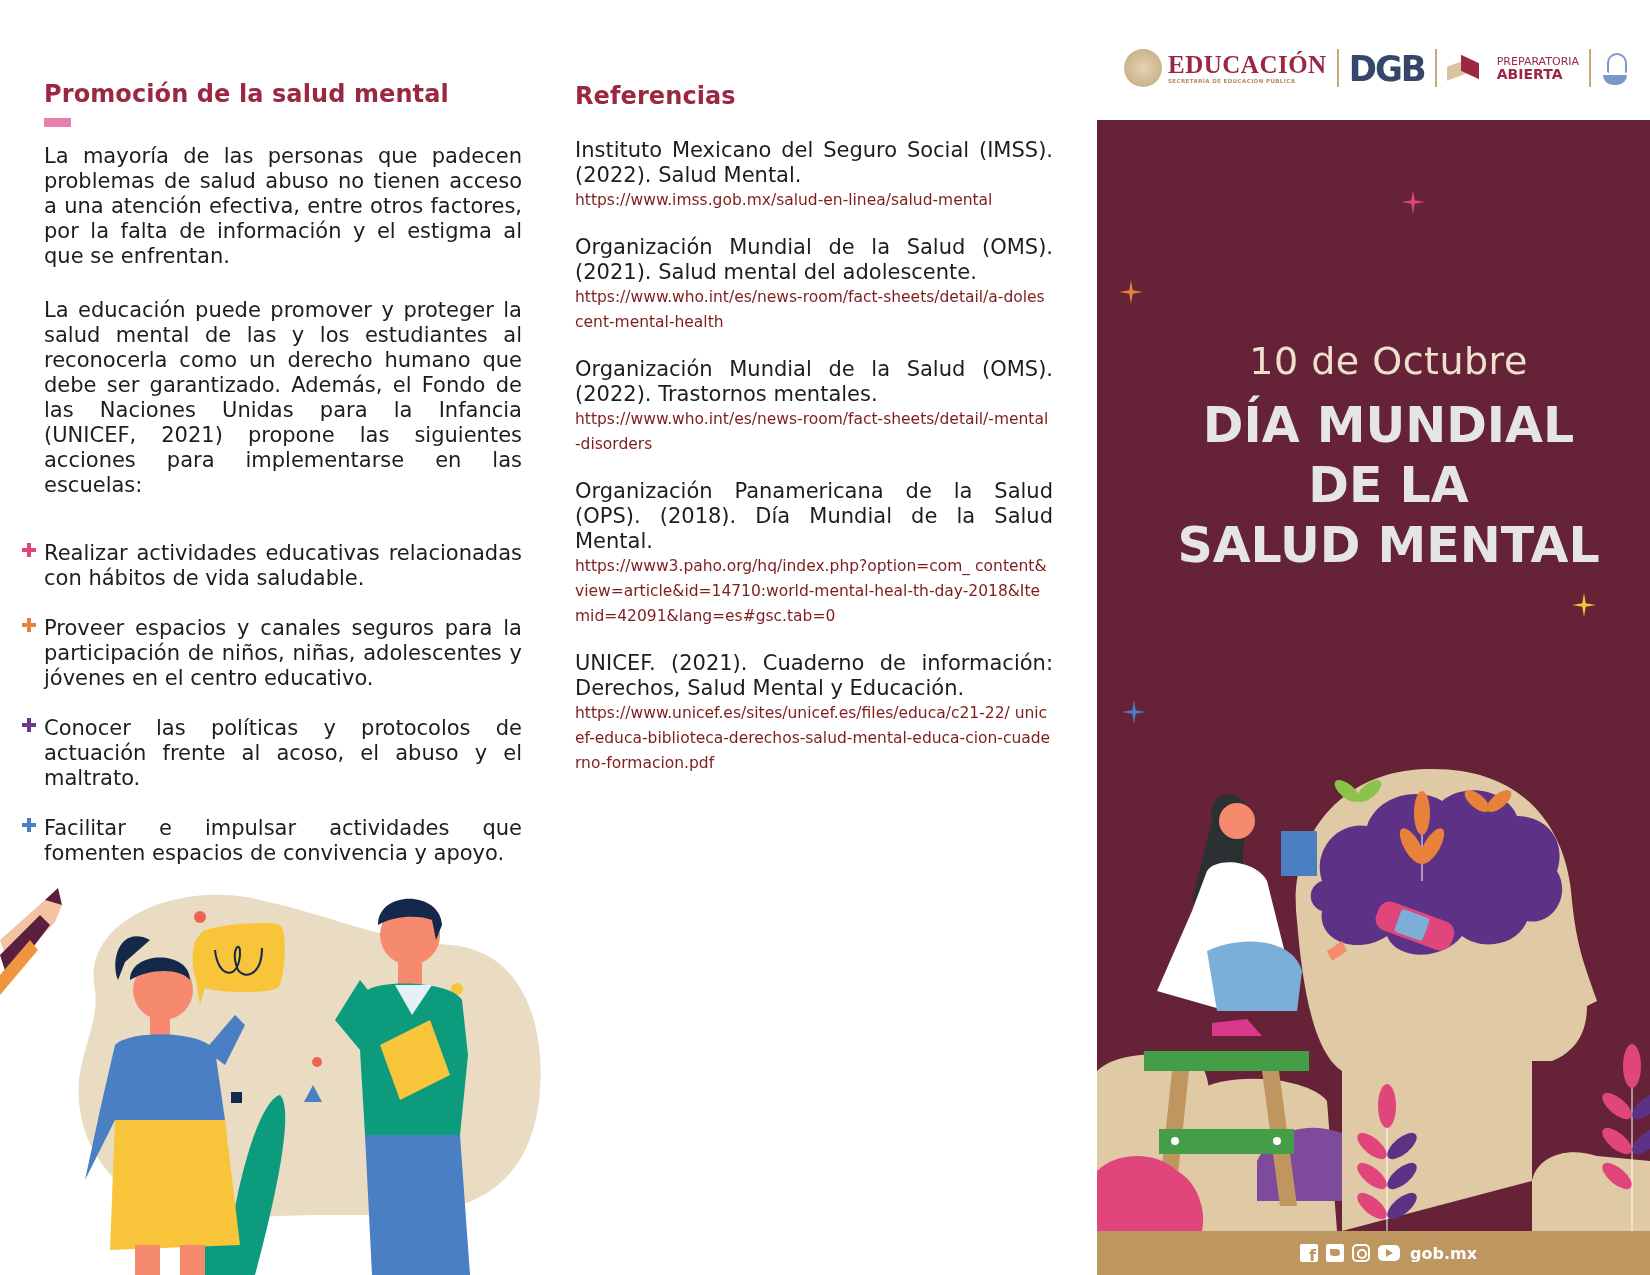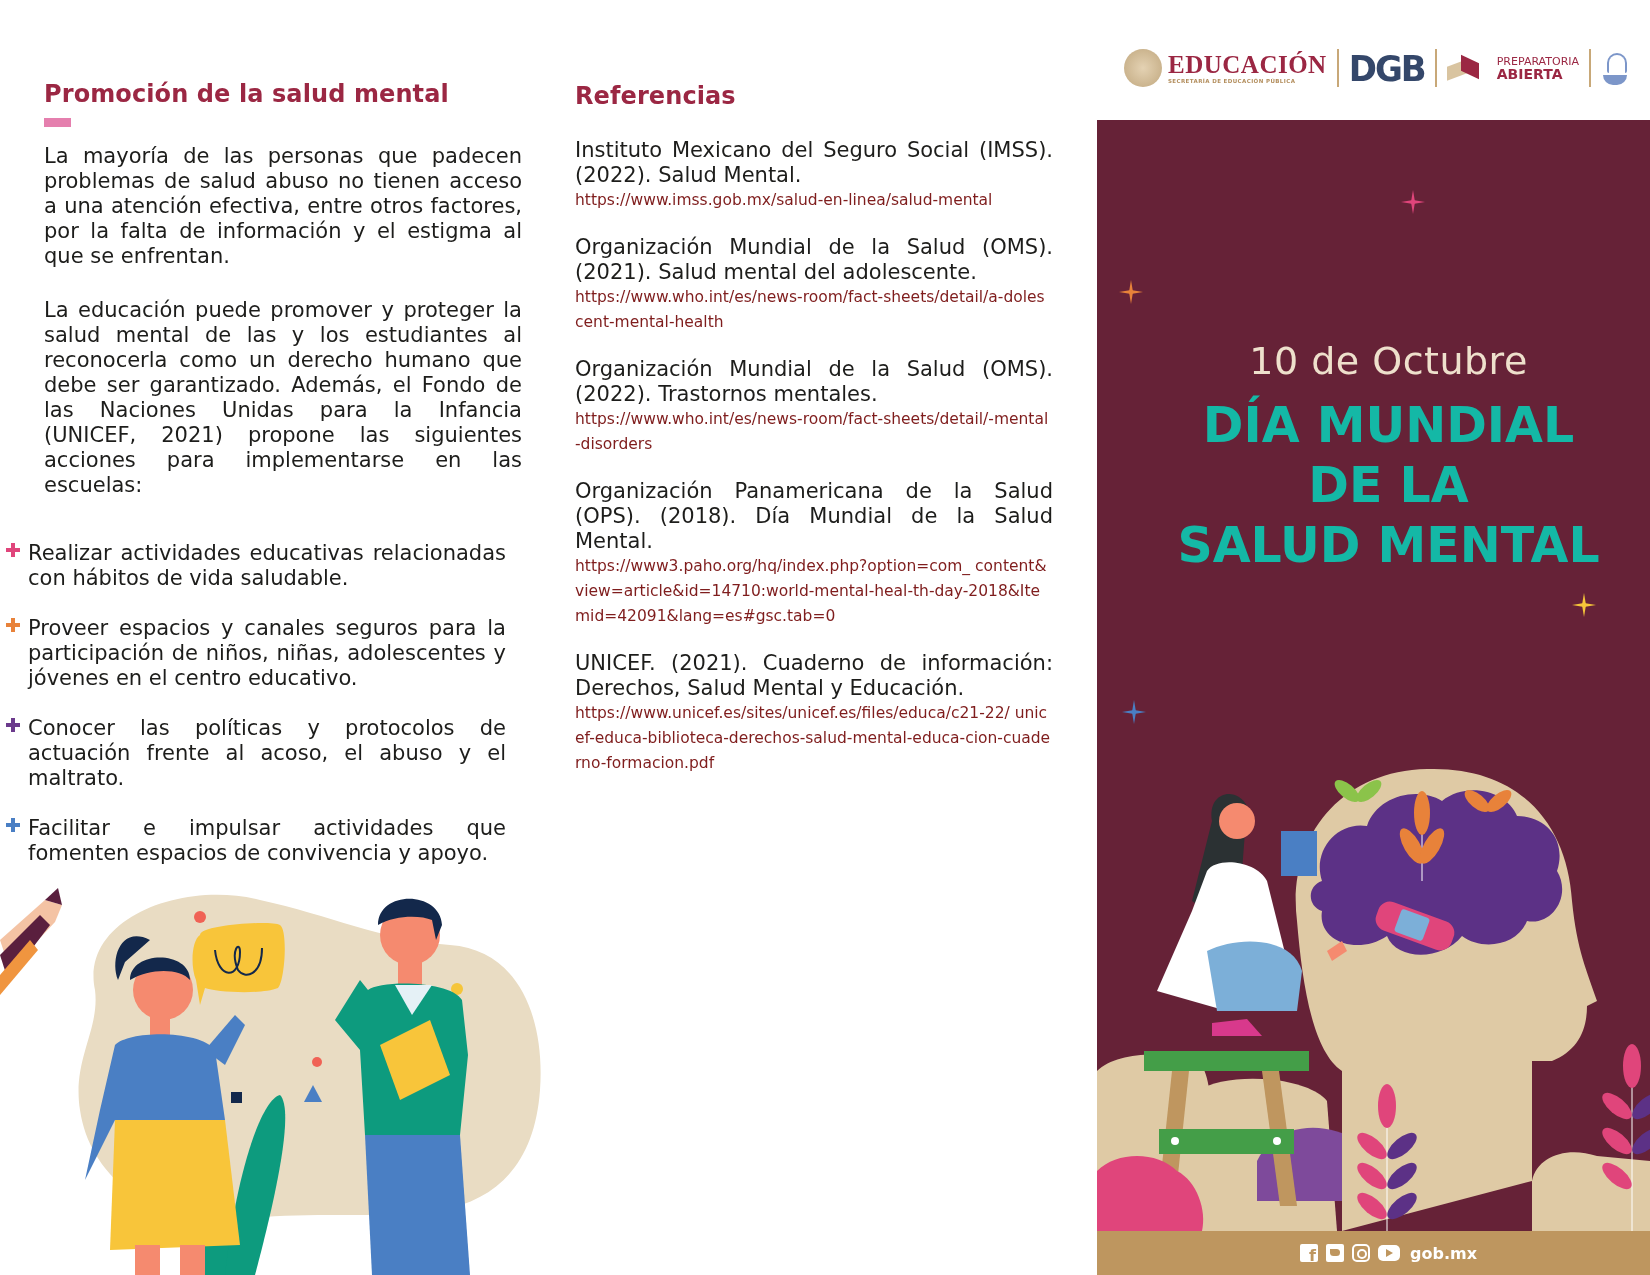--- a/index.html
+++ b/index.html
@@ -6,21 +6,21 @@
   html, body { width: 1650px; height: 1275px; background: #ffffff; overflow: hidden; }
   body { position: relative; font-family: "Liberation Sans", "DejaVu Sans", sans-serif; color: #1d1d1b; }
 
   
   .col1 { position: absolute; left: 44px; top: 80px; width: 478px; }
   .sec-title { font-family: "DejaVu Sans", sans-serif; font-weight: bold; font-size: 24px; color: #9b2743; letter-spacing: 0.1px; }
   .accent-bar { width: 27px; height: 9px; background: #e57fae; margin-top: 10px; }
   .para { font-family: "DejaVu Sans", sans-serif; font-size: 21px; line-height: 25px; text-align: justify; color: #1d1d1b; }
   .p1 { margin-top: 17px; }
   .p2 { margin-top: 29px; }
-  .bullets { position: absolute; left: 6px; top: 541px; width: 500px; list-style: none; }
+  .bullets { position: absolute; left: 22px; top: 541px; width: 500px; list-style: none; }
   .bullet { position: relative; padding-left: 22px; margin-bottom: 25px; }
   .bullet .plus { position: absolute; left: 0; top: 2px; width: 14px; height: 14px; }
   .bullet .plus::before, .bullet .plus::after { content: ""; position: absolute; background: var(--c); }
   .bullet .plus::before { left: 5px; top: 0; width: 4px; height: 14px; }
   .bullet .plus::after { left: 0; top: 5px; width: 14px; height: 4px; }
 
   
   .col2 { position: absolute; left: 575px; top: 82px; width: 478px; }
   .ref { margin-top: 0; }
   .ref-text { font-family: "DejaVu Sans", sans-serif; font-size: 21px; line-height: 25px; text-align: justify; color: #1d1d1b; }
@@ -43,21 +43,21 @@
   .prep-text { display: flex; flex-direction: column; line-height: 13px; margin-left: 14px; }
   .prep-top { font-family: "DejaVu Sans", sans-serif; font-size: 11px; color: #9b2743; }
   .prep-bot { font-family: "DejaVu Sans", sans-serif; font-size: 14px; font-weight: bold; color: #9b2743; }
   .tree { width: 28px; height: 34px; position: relative; }
   .tree::before { content:""; position:absolute; left:2px; bottom:0; width:24px; height:10px; background:#7c96c9; border-radius: 0 0 12px 12px; }
   .tree::after { content:""; position:absolute; left:6px; top:2px; width:16px; height:18px; border: 2px solid #7c96c9; border-radius: 50% 50% 10% 10%; border-bottom: none; }
 
   
   .cover { position: absolute; left: 1097px; top: 120px; width: 553px; height: 1111px; background: #662237; overflow: hidden; }
   .date { position: absolute; left: 0; width: 100%; top: 176px; text-align: center; padding-left: 30px; font-family: "DejaVu Sans", sans-serif; font-size: 38px; font-weight: normal; color: #eee0cc; letter-spacing: 0.5px; margin-top: 43px; }
-  .title { position: absolute; left: 0; width: 100%; top: 276px; text-align: center; padding-left: 30px; font-family: "DejaVu Sans", sans-serif; font-weight: bold; font-size: 49px; line-height: 60px; color: #14b8a6; }
+  .title { position: absolute; left: 0; width: 100%; top: 276px; text-align: center; padding-left: 30px; font-family: "DejaVu Sans", sans-serif; font-weight: bold; font-size: 49px; line-height: 60px; color: #e5e5e5; }
   .star { position: absolute; width: 24px; height: 24px; }
   .star::before, .star::after { content:""; position:absolute; background: var(--c); }
   .star::before { left: 11px; top: 0; width: 2px; height: 24px; clip-path: polygon(50% 0,100% 50%,50% 100%,0 50%); width: 4px; left: 10px; }
   .star::after { left: 0; top: 10px; width: 24px; height: 4px; clip-path: polygon(0 50%,50% 0,100% 50%,50% 100%); }
 
   .illus { position: absolute; left: 0; bottom: 0; width: 553px; height: 470px; }
 
   .footer { position: absolute; left: 1097px; top: 1231px; width: 553px; height: 44px; background: #be965f; display: flex; align-items: center; justify-content: center; padding-left: 30px; gap: 8px; }
   .soc { width: 18px; height: 18px; background: #ffffff; border-radius: 2px; position: relative; }
   .soc-ig { background: transparent; border: 2px solid #ffffff; border-radius: 5px; }

